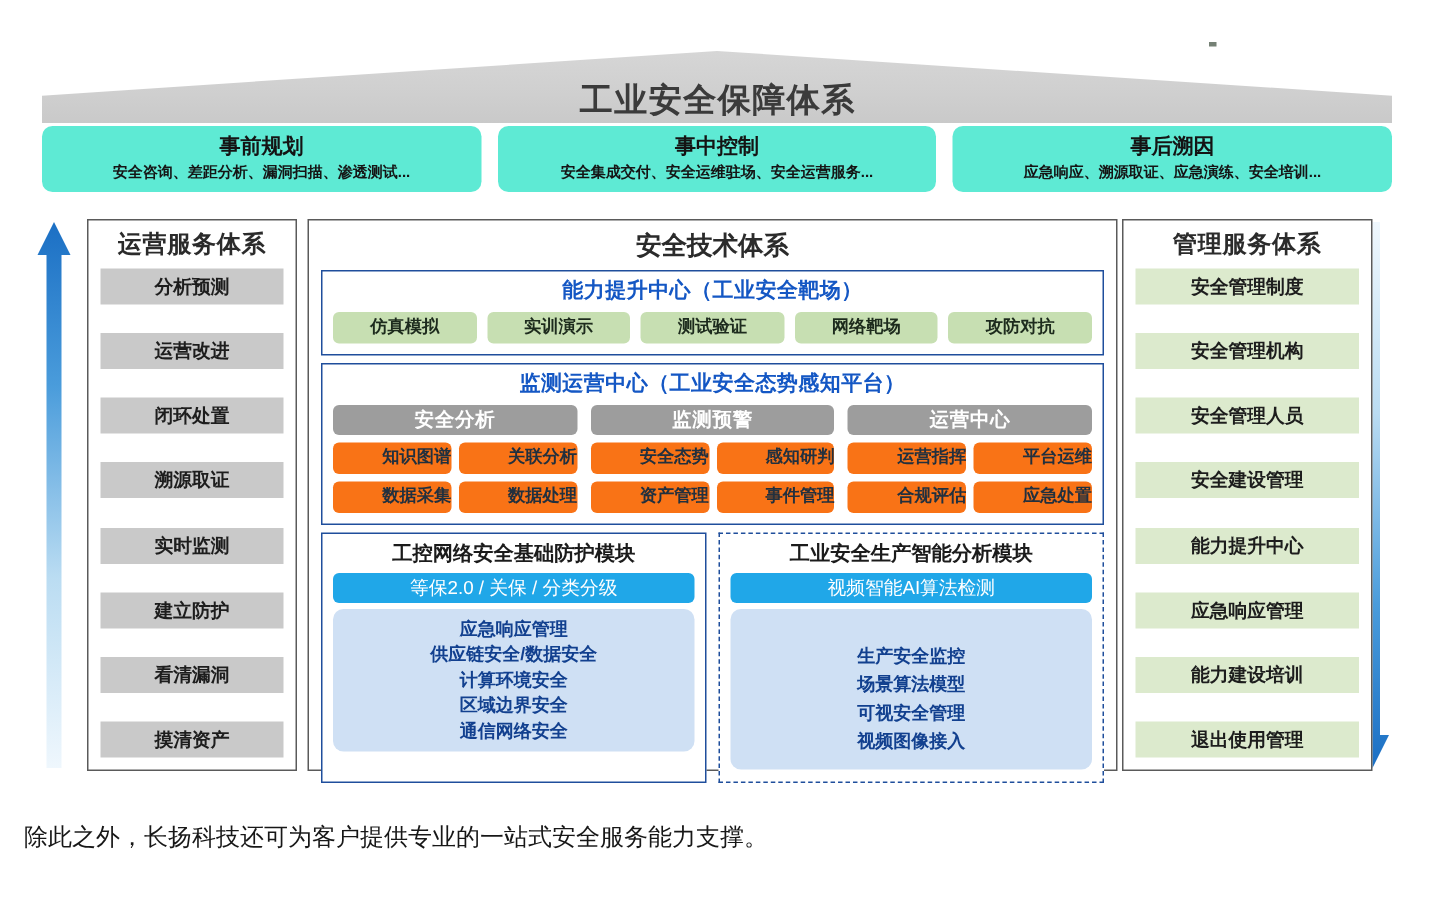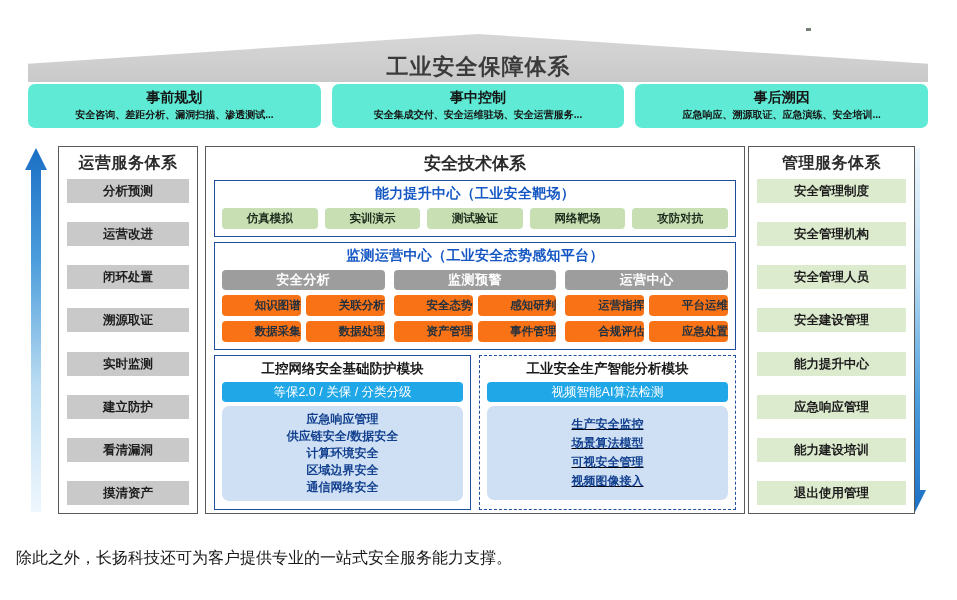--- a/index.html
+++ b/index.html
@@ -106,21 +106,21 @@
   .mod-band {
     height: 20px; line-height: 20px; text-align: center; border-radius: 4px;
     background: #20a7e8; color: #fff; font-size: 12.5px; font-weight: normal;
     margin-bottom: 4px;
   }
   .mod-body {
     background: #cfe0f4; border-radius: 7px; padding: 5px 4px;
     display: flex; flex-direction: column; align-items: center; justify-content: center;
   }
   .mod-line { font-size: 12px; font-weight: bold; color: #12408f; line-height: 17px; }
-  #module-ai .mod-body { padding-top: 9px; padding-bottom: 9px; text-decoration: underline; }
+  #module-ai .mod-body { padding-top: 22px; padding-bottom: 9px; }
   #module-ai .mod-line { line-height: 19px; }
 
   
   .caption {
     position: absolute; left: 16px; top: 548px; font-size: 16px; color: #171717;
     font-family: "Liberation Sans", "DejaVu Sans", sans-serif;
   }
   .speck { position: absolute; left: 806px; top: 28px; width: 5px; height: 3px;
            background: #5d6b5d; opacity: .85; }
 </style>

